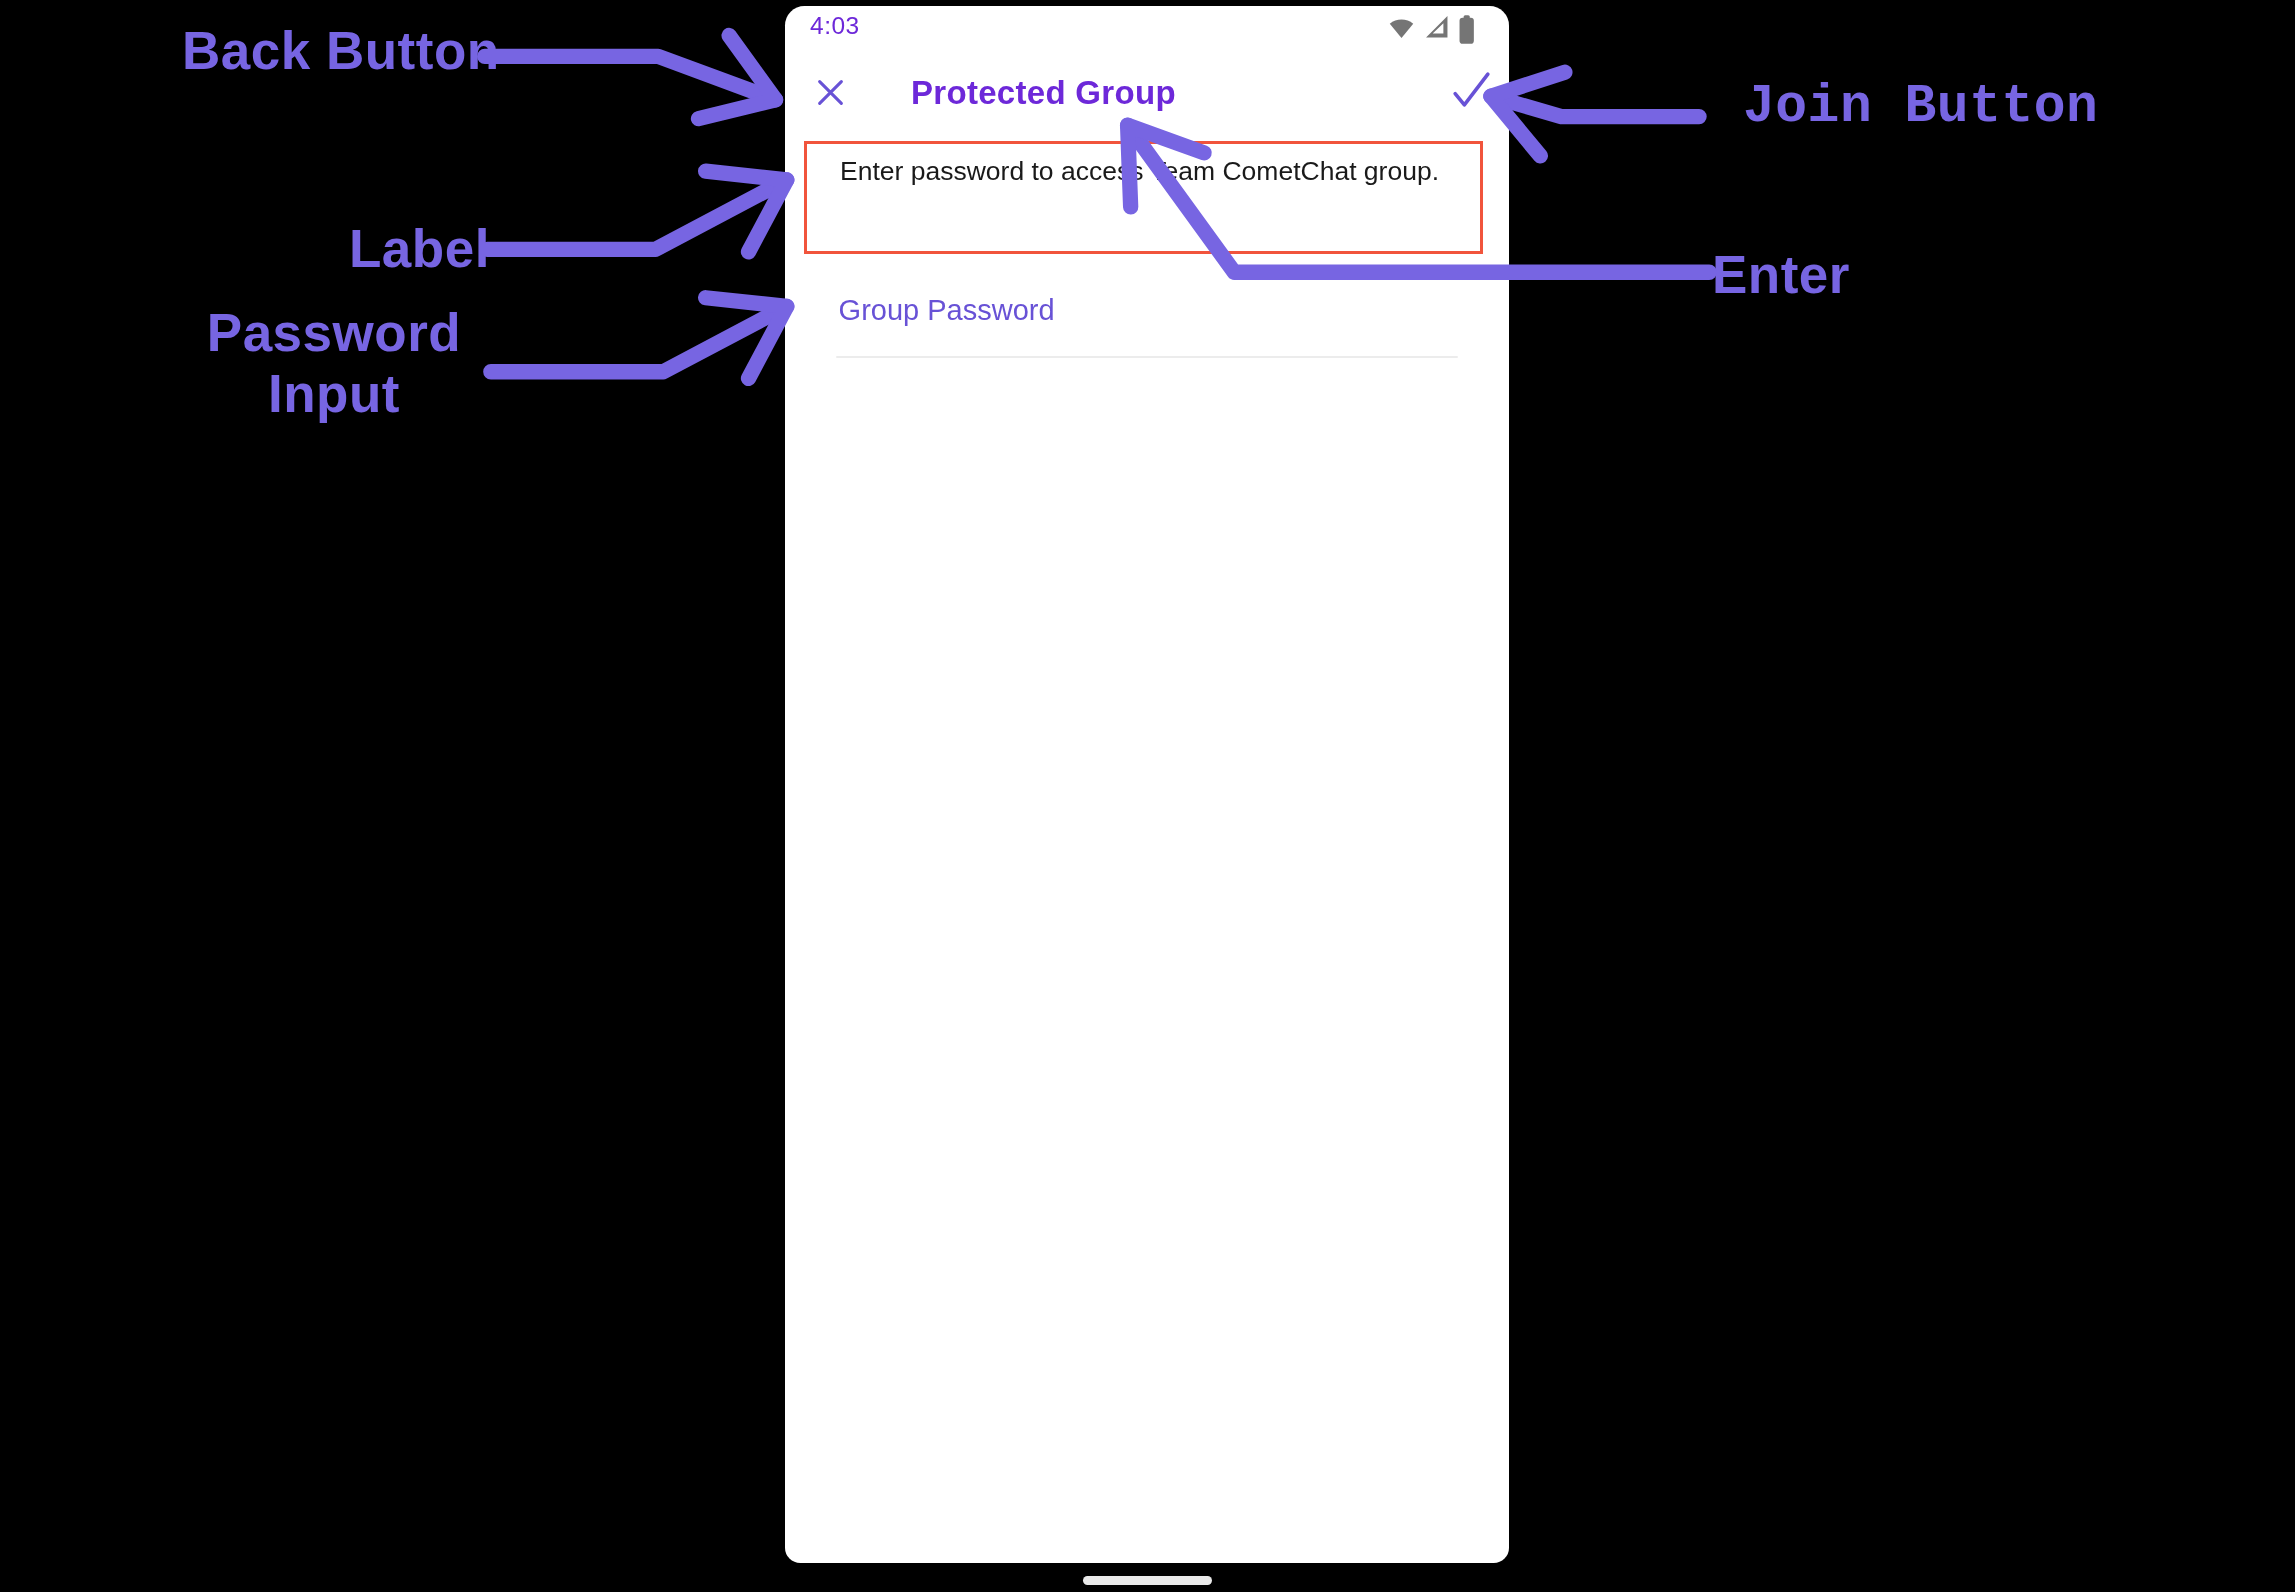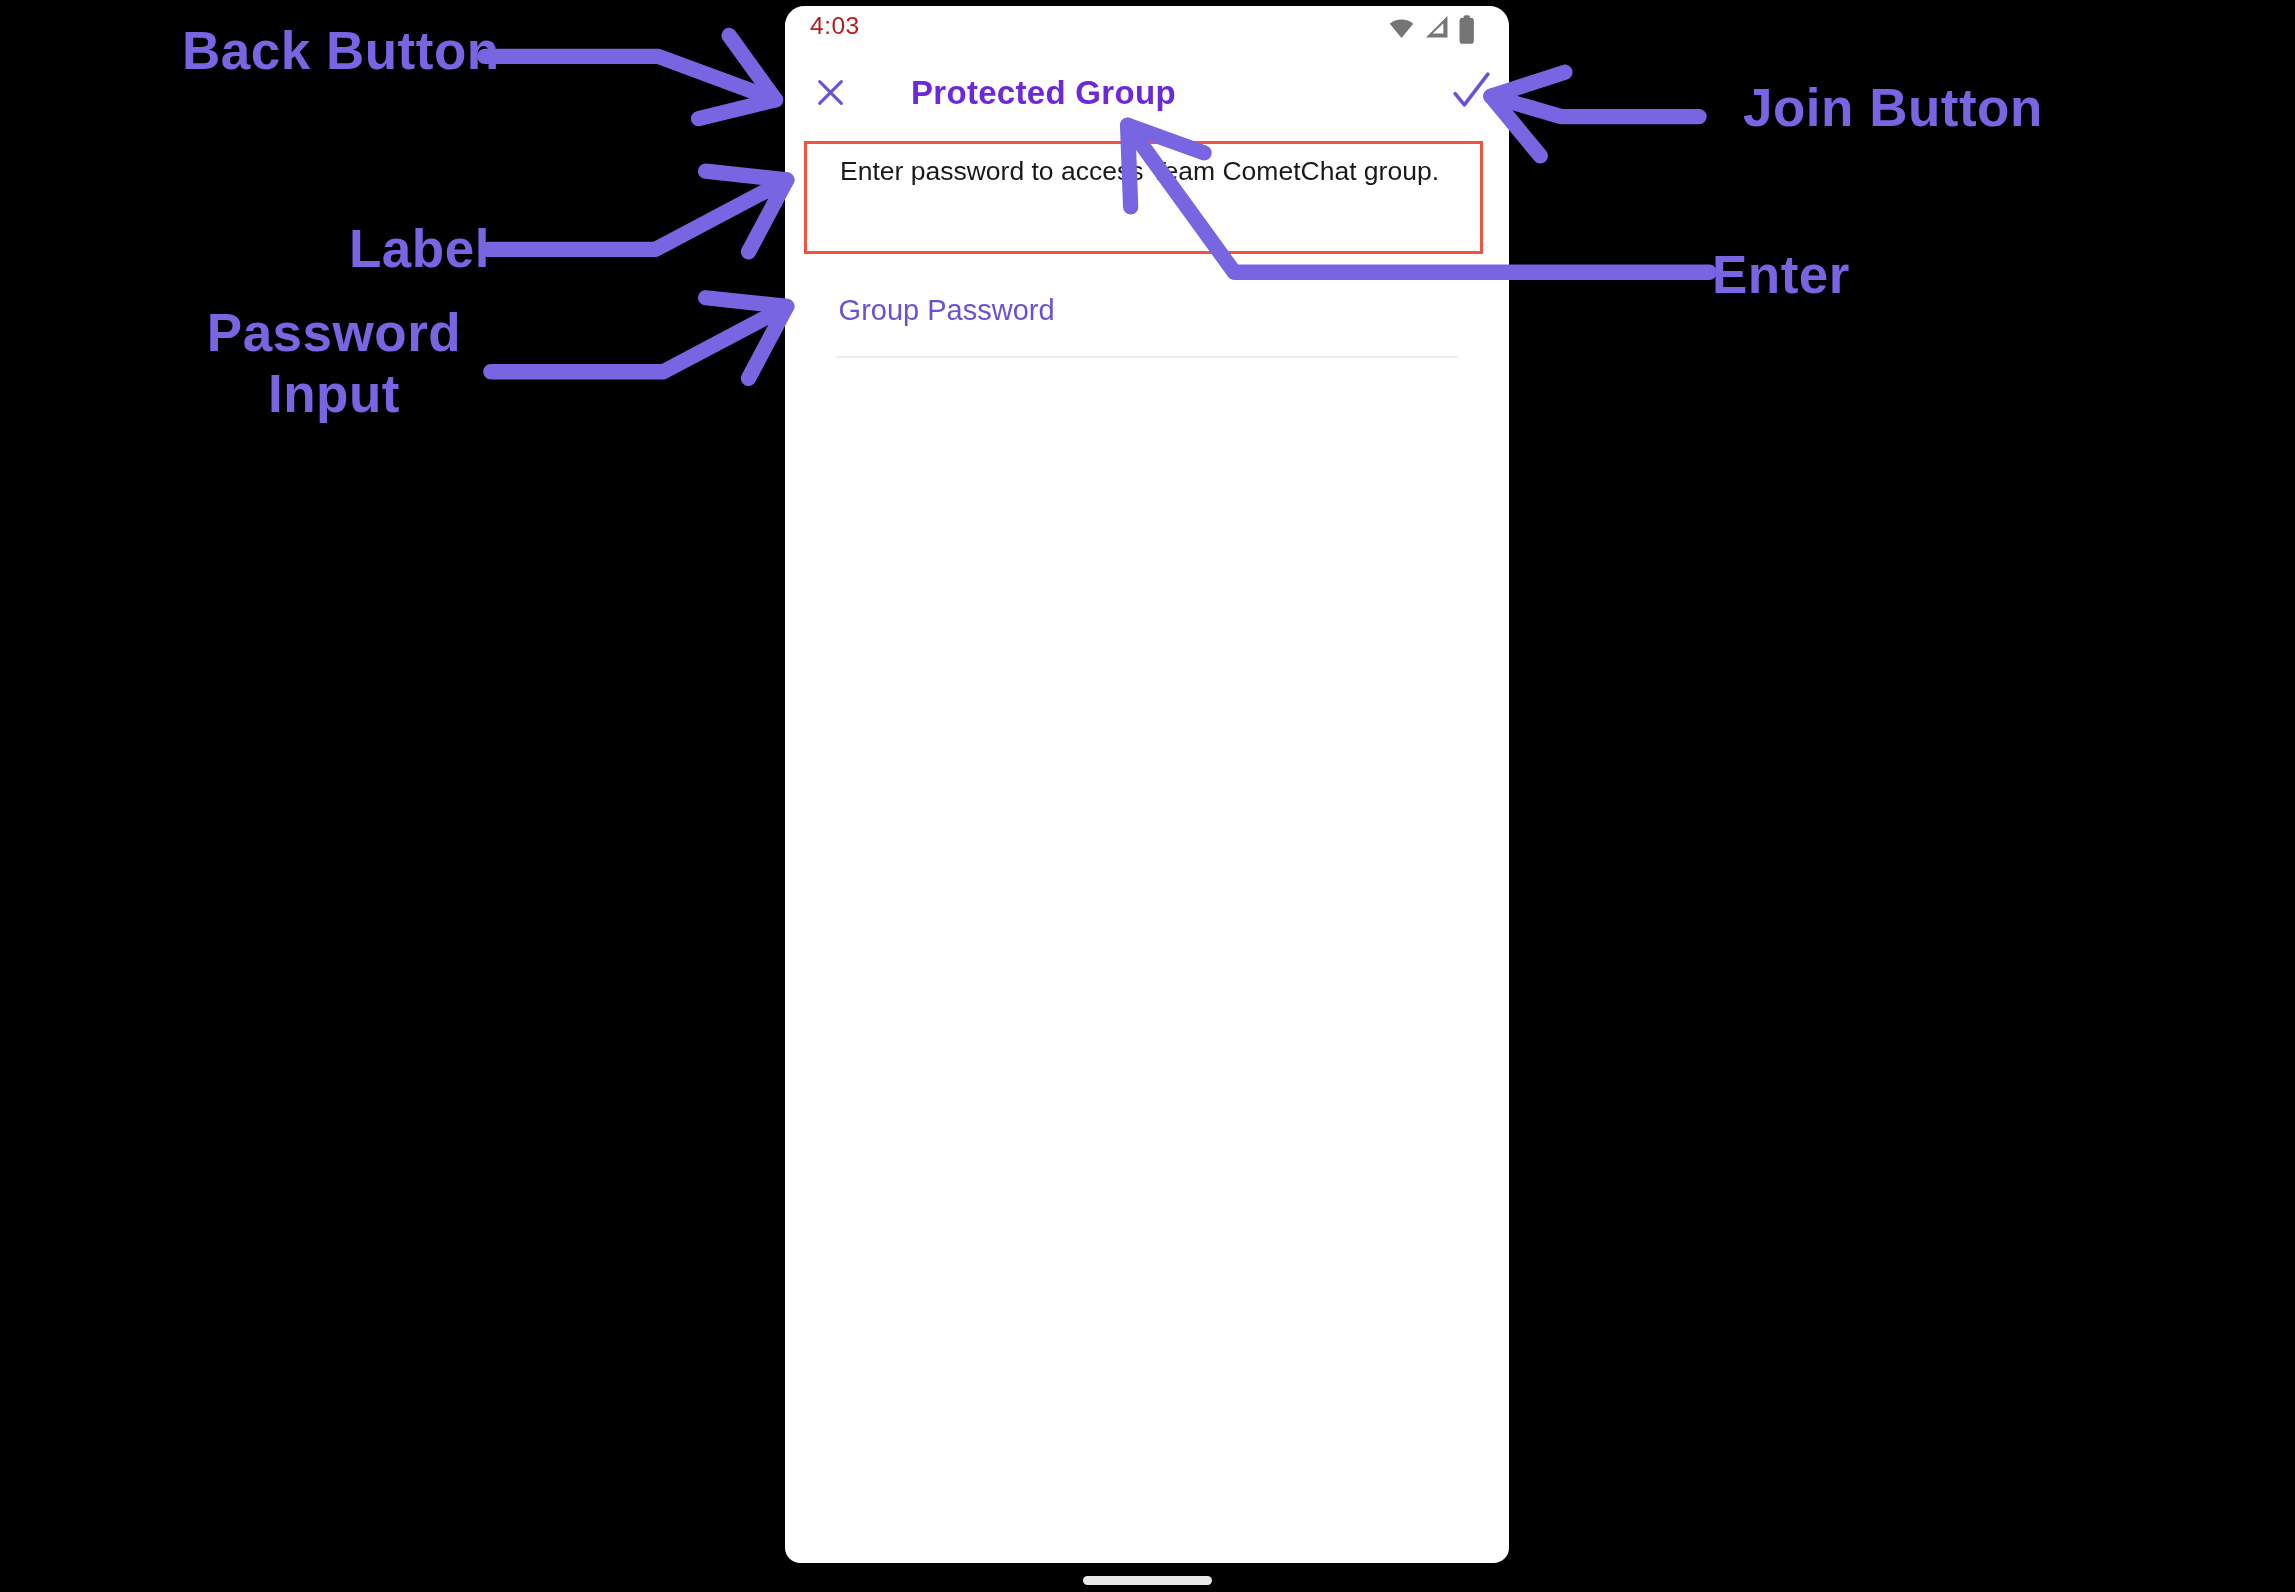--- a/index.html
+++ b/index.html
@@ -12,21 +12,21 @@
   }
   
   .phone{
     position:absolute;left:785px;top:6.1px;
     width:724px;height:1557px;
     background:#ffffff;
     border-radius:19.4px 19.4px 15.3px 15.3px;
   }
   .time{
     position:absolute;left:25px;top:6.1px;
-    font-size:24.5px;color:#b91c1c;letter-spacing:0.5px;
+    font-size:24.5px;color:#6d28d9;letter-spacing:0.5px;
   }
   .status-icons{
     position:absolute;right:34px;top:8.2px;
     display:flex;align-items:flex-start;gap:8.2px;
   }
   .status-icons svg{display:block;}
   .close-btn{
     position:absolute;left:30px;top:71px;width:31px;height:31px;
     background:none;border:none;padding:0;cursor:pointer;
   }
@@ -69,21 +69,21 @@
   .ann{
     position:absolute;
     color:#7765E2;
     font-size:53px;font-weight:700;
     letter-spacing:0.5px;
     white-space:nowrap;
   }
   .ann-back{left:182px;top:20.4px;}
   .ann-label{left:349px;top:218px;}
   .ann-password{left:191px;top:302px;width:286px;white-space:normal;text-align:center;line-height:61px;}
-  .ann-join{left:1743px;top:77px;}
+  .ann-join{left:1743px;top:77px;font-family:Liberation Mono, monospace;}
   .ann-title{left:1712px;top:244px;}
   .arrows{position:absolute;left:0;top:0;pointer-events:none;}
   .arrows path{fill:none;stroke:#7765E2;stroke-width:30px;stroke-linecap:round;stroke-linejoin:round;}
 </style>
 </head>
 <body>
 
 <div class="stage">
 
   <div class="phone">

